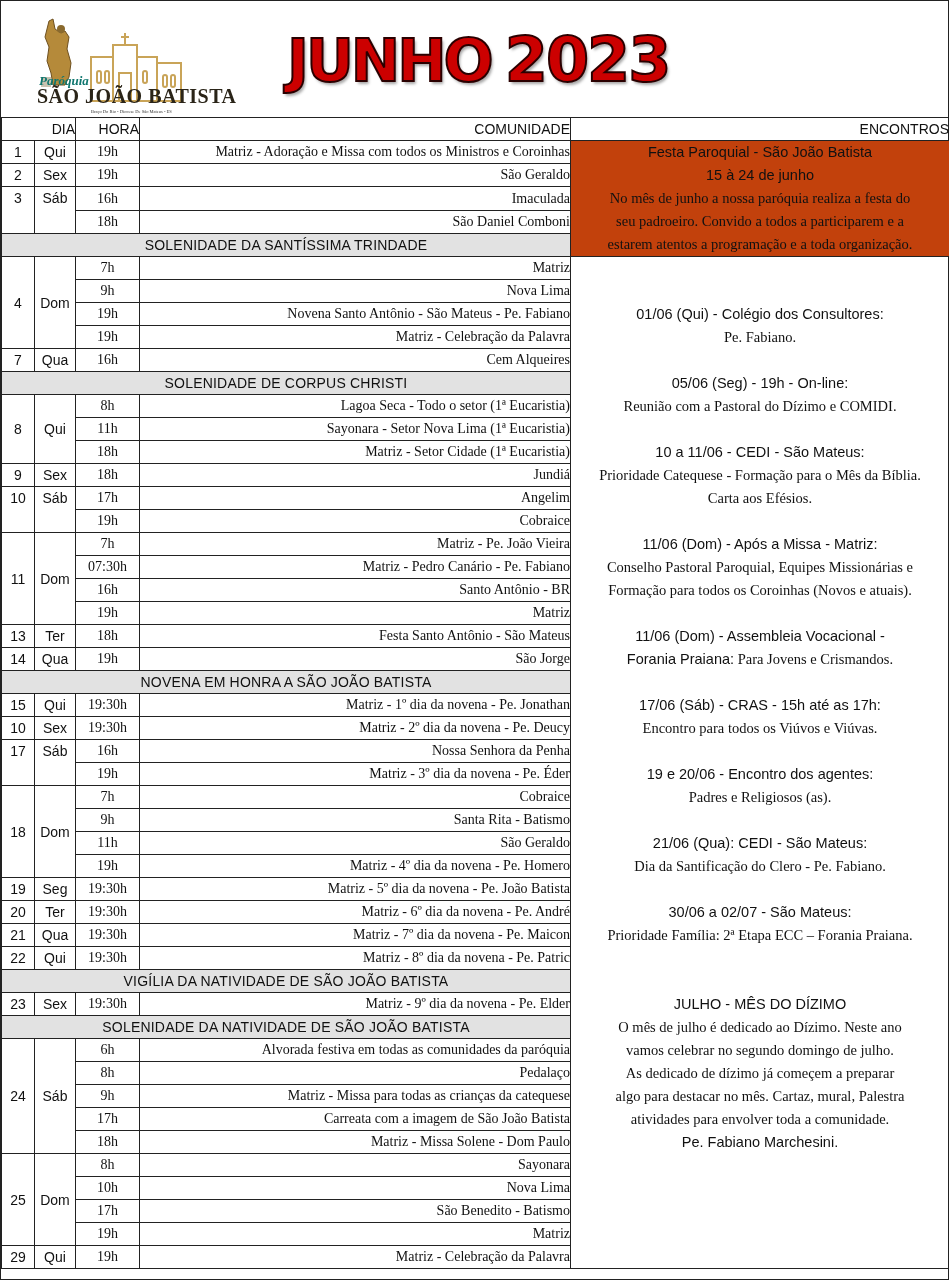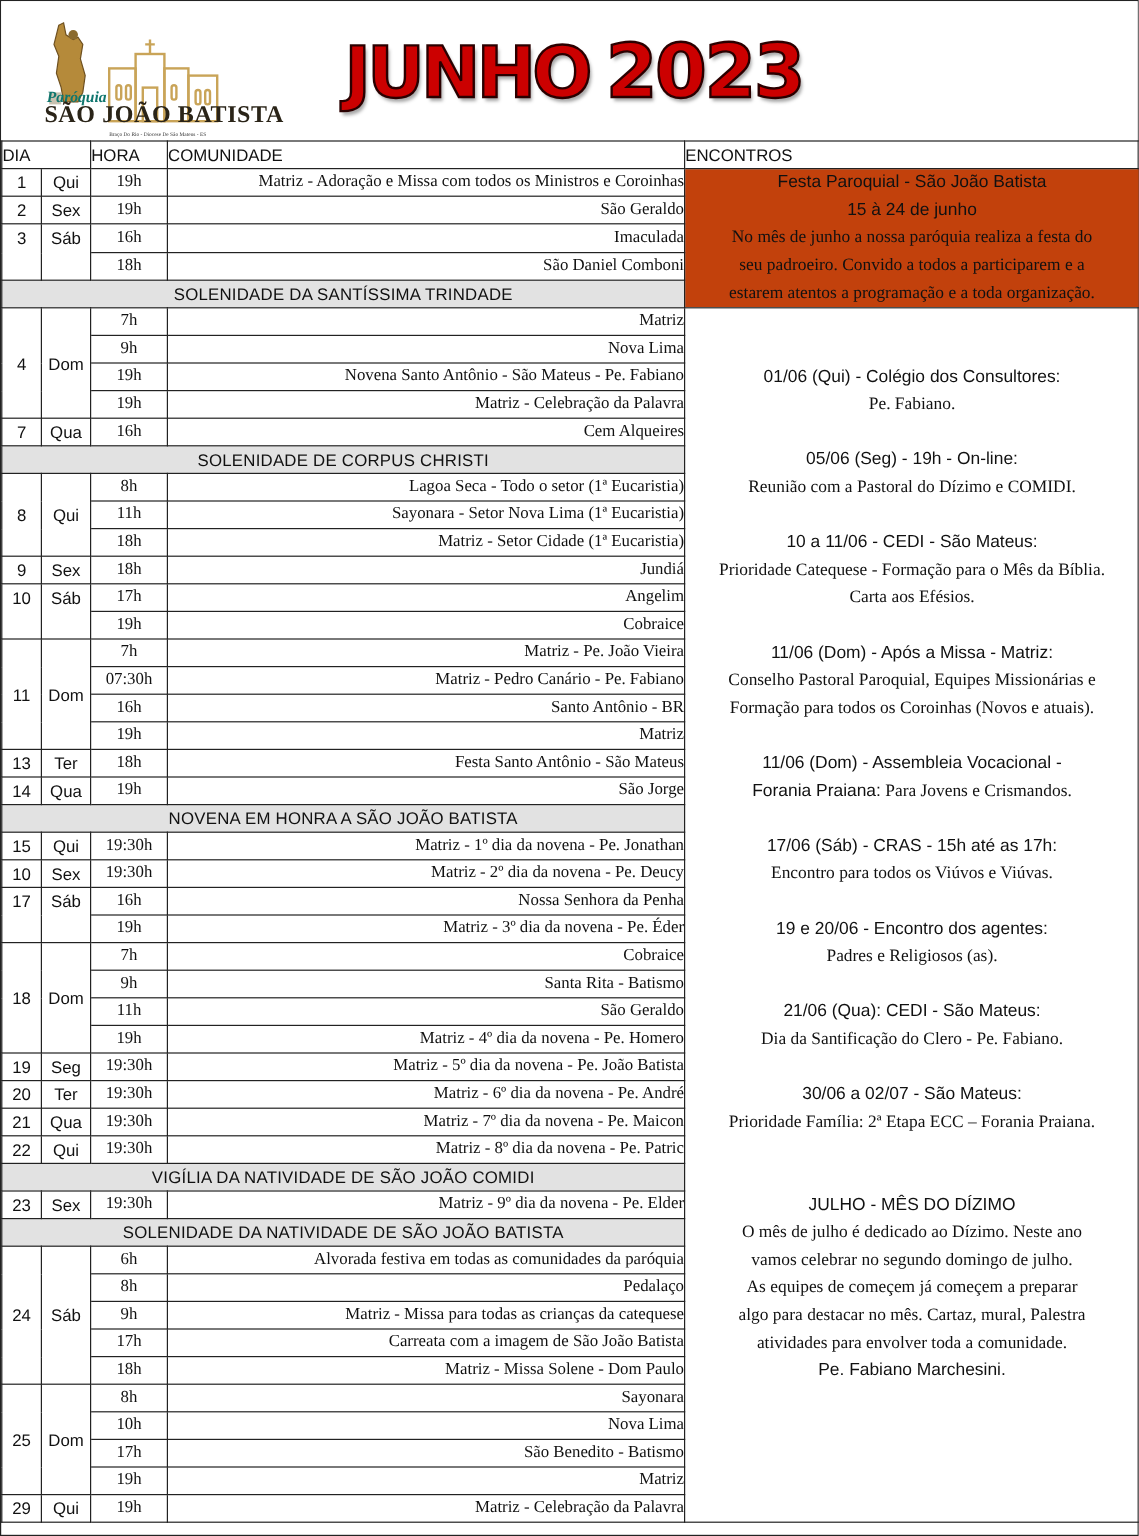--- a/index.html
+++ b/index.html
@@ -10,21 +10,21 @@
   .logo .p-word { position:absolute; left:8px; top:58px; font-family:"Liberation Serif", serif; font-style:italic; font-weight:bold; color:#0f766e; font-size:13px; }
   .logo .name { position:absolute; left:6px; top:70px; font-family:"Liberation Serif", serif; font-weight:bold; color:#2a2418; font-size:20px; letter-spacing:0.5px; white-space:nowrap; }
   .logo .sub { position:absolute; left:60px; top:94px; font-family:"Liberation Serif", serif; font-size:4.5px; color:#333; white-space:nowrap; }
   .title { position:absolute; left:286px; top:10px; white-space:nowrap; font-family:"DejaVu Sans", sans-serif; font-weight:bold; color:#cc0000;
            -webkit-text-stroke:2px #2a0000; text-shadow: 2px 3px 3px rgba(0,0,0,0.35); }
   .title .month { font-size:59px; letter-spacing:-3px; line-height:100px; }
   .title .year { font-size:62px; margin-left:14px; letter-spacing:-2px; }
 
   table.sched { position:absolute; left:1px; top:117px; width:948px; border-collapse:collapse; table-layout:fixed; }
   table.sched td, table.sched th { border:1.2px solid #222; height:22px; padding:0; font-size:14px; line-height:22px; overflow:hidden; white-space:nowrap; }
-  th { font-weight:normal; font-family:"Liberation Sans", sans-serif; text-align:left; font-size:14.5px; }
+  th { font-weight:normal; font-family:"Liberation Sans", sans-serif; text-align:right; font-size:14.5px; }
   td.dnum, td.dname { text-align:center; font-family:"Liberation Sans", sans-serif; font-size:14.5px; }
   td.hora { text-align:center; font-family:"Liberation Serif", serif; font-size:14.5px; }
   td.com { text-align:right; padding-left:2px !important; font-family:"Liberation Serif", serif; font-size:14.5px; }
   td.banner { background:#e2e2e2; text-align:center; font-family:"Liberation Sans", sans-serif; font-size:14.5px; letter-spacing:0.2px; }
   td.right { vertical-align:top; text-align:center; padding:0 !important; white-space:normal !important; }
   td.festa { background:#c2410c; vertical-align:middle; }
   .r-sans { font-family:"Liberation Sans", sans-serif; font-size:14.5px; line-height:23px; }
   .r-serif { font-family:"Liberation Serif", serif; font-size:14.5px; line-height:23px; }
   .enc-block { margin:0; }
   .gap { height:23px; }
@@ -165,21 +165,21 @@
           <div class="enc-block">
             <div class="r-sans">30/06 a 02/07 - São Mateus:</div>
             <div class="r-serif">Prioridade Família: 2ª Etapa ECC – Forania Praiana.</div>
           </div>
           <div class="gap"></div>
           <div class="gap" style="height:23px"></div>
           <div class="enc-block">
             <div class="r-sans">JULHO - MÊS DO DÍZIMO</div>
             <div class="r-serif">O mês de julho é dedicado ao Dízimo. Neste ano</div>
             <div class="r-serif">vamos celebrar no segundo domingo de julho.</div>
-            <div class="r-serif">As equipes de começem já começem a preparar</div>
+            <div class="r-serif">As dedicado de dízimo já começem a preparar</div>
             <div class="r-serif">algo para destacar no mês. Cartaz, mural, Palestra</div>
             <div class="r-serif">atividades para envolver toda a comunidade.</div>
             <div class="r-sans">Pe. Fabiano Marchesini.</div>
           </div>
         </td>
       </tr>
       <tr>
         <td class="hora">9h</td>
         <td class="com">Nova Lima</td>
       </tr>
@@ -321,21 +321,21 @@
         <td class="hora">19:30h</td>
         <td class="com">Matriz - 7º dia da novena - Pe. Maicon</td>
       </tr>
       <tr>
         <td class="dnum" rowspan="1">22</td>
         <td class="dname" rowspan="1">Qui</td>
         <td class="hora">19:30h</td>
         <td class="com">Matriz - 8º dia da novena - Pe. Patric</td>
       </tr>
       <tr>
-        <td colspan="4" class="banner">VIGÍLIA DA NATIVIDADE DE SÃO JOÃO COMIDI</td>
+        <td colspan="4" class="banner">VIGÍLIA DA NATIVIDADE DE SÃO JOÃO BATISTA</td>
       </tr>
       <tr>
         <td class="dnum" rowspan="1">23</td>
         <td class="dname" rowspan="1">Sex</td>
         <td class="hora">19:30h</td>
         <td class="com">Matriz - 9º dia da novena - Pe. Elder</td>
       </tr>
       <tr>
         <td colspan="4" class="banner">SOLENIDADE DA NATIVIDADE DE SÃO JOÃO BATISTA</td>
       </tr>

